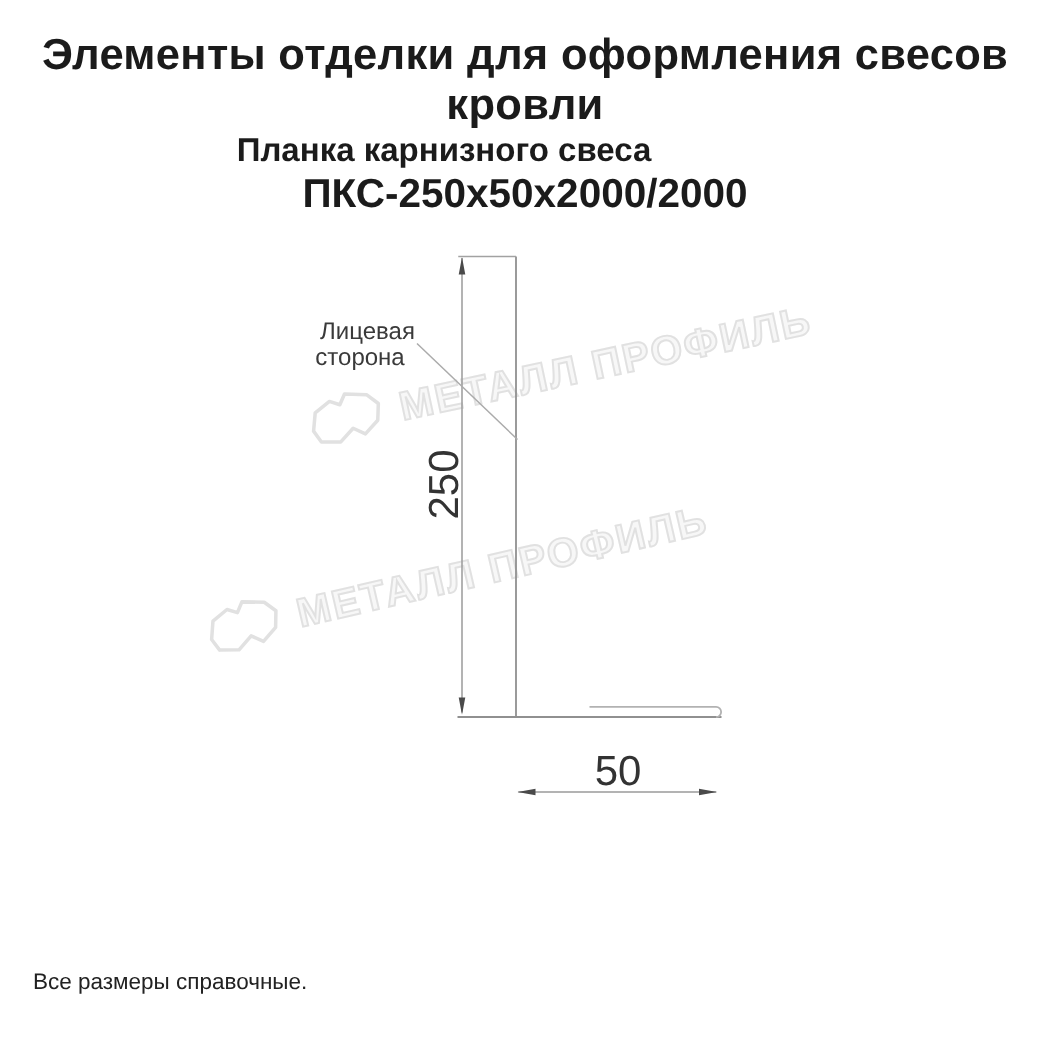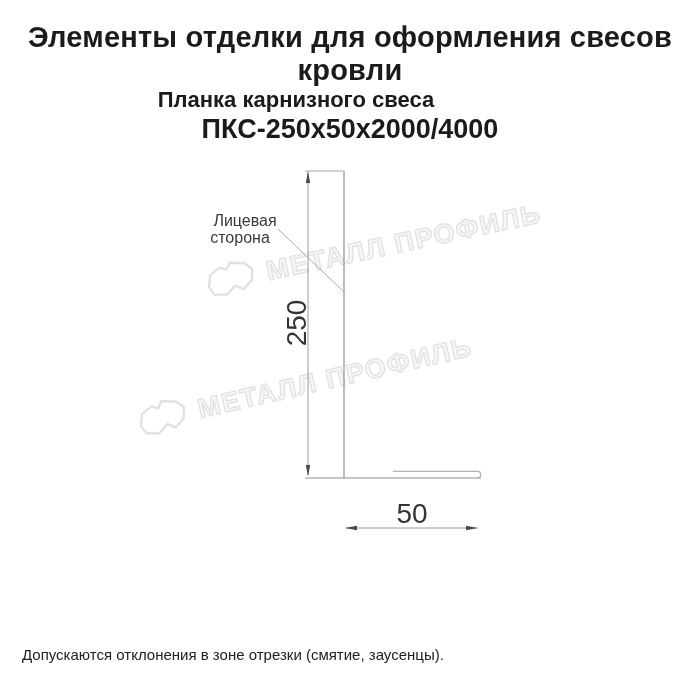--- a/index.html
+++ b/index.html
@@ -48,21 +48,21 @@
 
 <div class="watermark" id="wm-2">
   <svg width="56" height="42" viewBox="0 0 62 46">
     <path d="M6 27 L10 14 L22 8 L29 12 L34 5 L50 9 L57 17 L54 29 L43 37 L35 31 L24 39 L10 36 Z" fill="none" stroke="#e1e1e1" stroke-width="2.6" stroke-linejoin="round"></path>
   </svg>
   <span class="wm-text">МЕТАЛЛ ПРОФИЛЬ</span>
 </div>
 
 <div class="page-title">Элементы отделки для оформления свесов кровли</div>
 <div class="subtitle">Планка карнизного свеса</div>
-<div class="product-code">ПКС-250х50х2000/4000</div>
+<div class="product-code">ПКС-250х50х2000/2000</div>
 
 <svg class="diagram-svg" width="700" height="700" viewBox="0 0 700 700">
 
   <path d="M344 171 V478" stroke="#909090" stroke-width="1.2" fill="none"></path>
 
   <path d="M305 478 H481" stroke="#909090" stroke-width="1.2" fill="none"></path>
 
   <path d="M393 471.3 L477.4 471.3 A3.35 3.35 0 0 1 477.4 478" stroke="#b2b2b2" stroke-width="1.2" fill="none"></path>
 
   <path d="M305.5 171 H344" stroke="#a2a2a2" stroke-width="1" fill="none"></path>
@@ -76,14 +76,14 @@
   <polygon points="345,528 357,525.8 357,530.2" fill="#4a4a4a"></polygon>
   <polygon points="478,528 466,525.8 466,530.2" fill="#4a4a4a"></polygon>
   <text class="dim-text" x="412" y="523" text-anchor="middle">50</text>
 
   <path d="M278 229 L345 293" stroke="#ababab" stroke-width="1" fill="none"></path>
   <text class="label-text" x="245" y="226" text-anchor="middle">Лицевая</text>
   <text class="label-text" x="240" y="243" text-anchor="middle">сторона</text>
 </svg>
 
 <div class="footnotes">
-  <div>Допускаются отклонения в зоне отрезки (смятие, заусенцы).</div>
+  <div>Все размеры справочные.</div>
 </div>
 
 </body></html>

